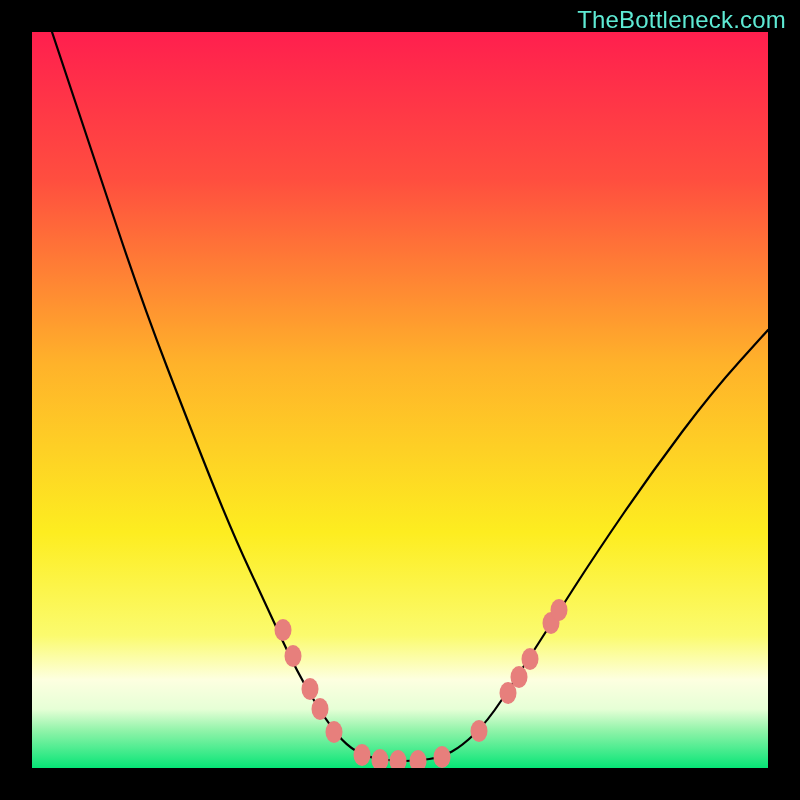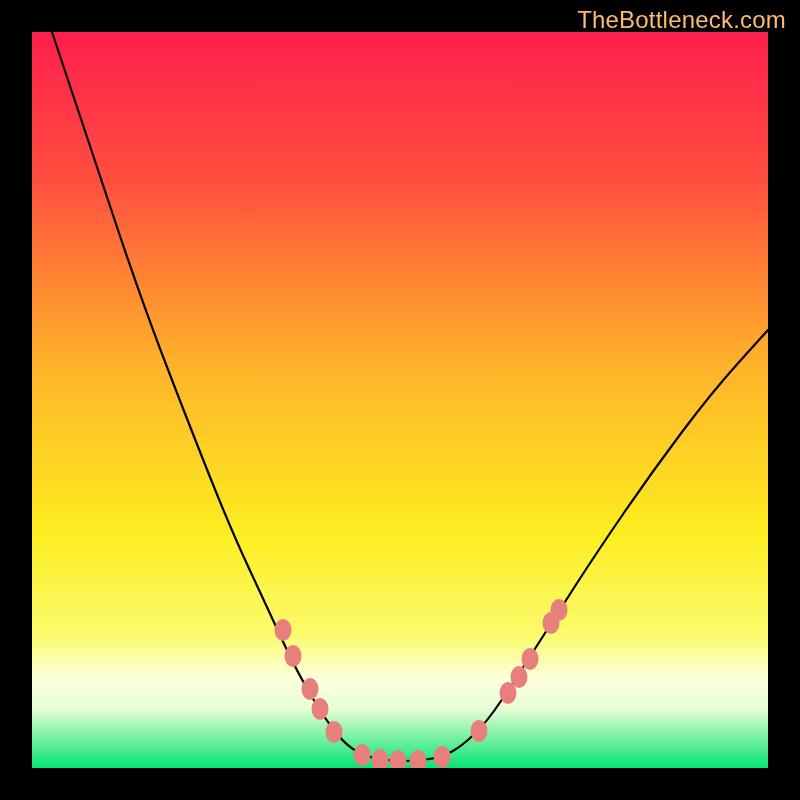--- a/index.html
+++ b/index.html
@@ -26,21 +26,21 @@
     height: 736px;
     overflow: hidden;
   }
   .watermark {
     position: absolute;
     top: 6px;
     right: 14px;
     font-family: Arial, Helvetica, sans-serif;
     font-size: 24px;
     font-weight: 400;
-    color: #fdba74;
+    color: #5eead4;
     letter-spacing: 0.2px;
     user-select: none;
   }
   svg {
     display: block;
   }
 </style>
 </head>
 <body>
 

